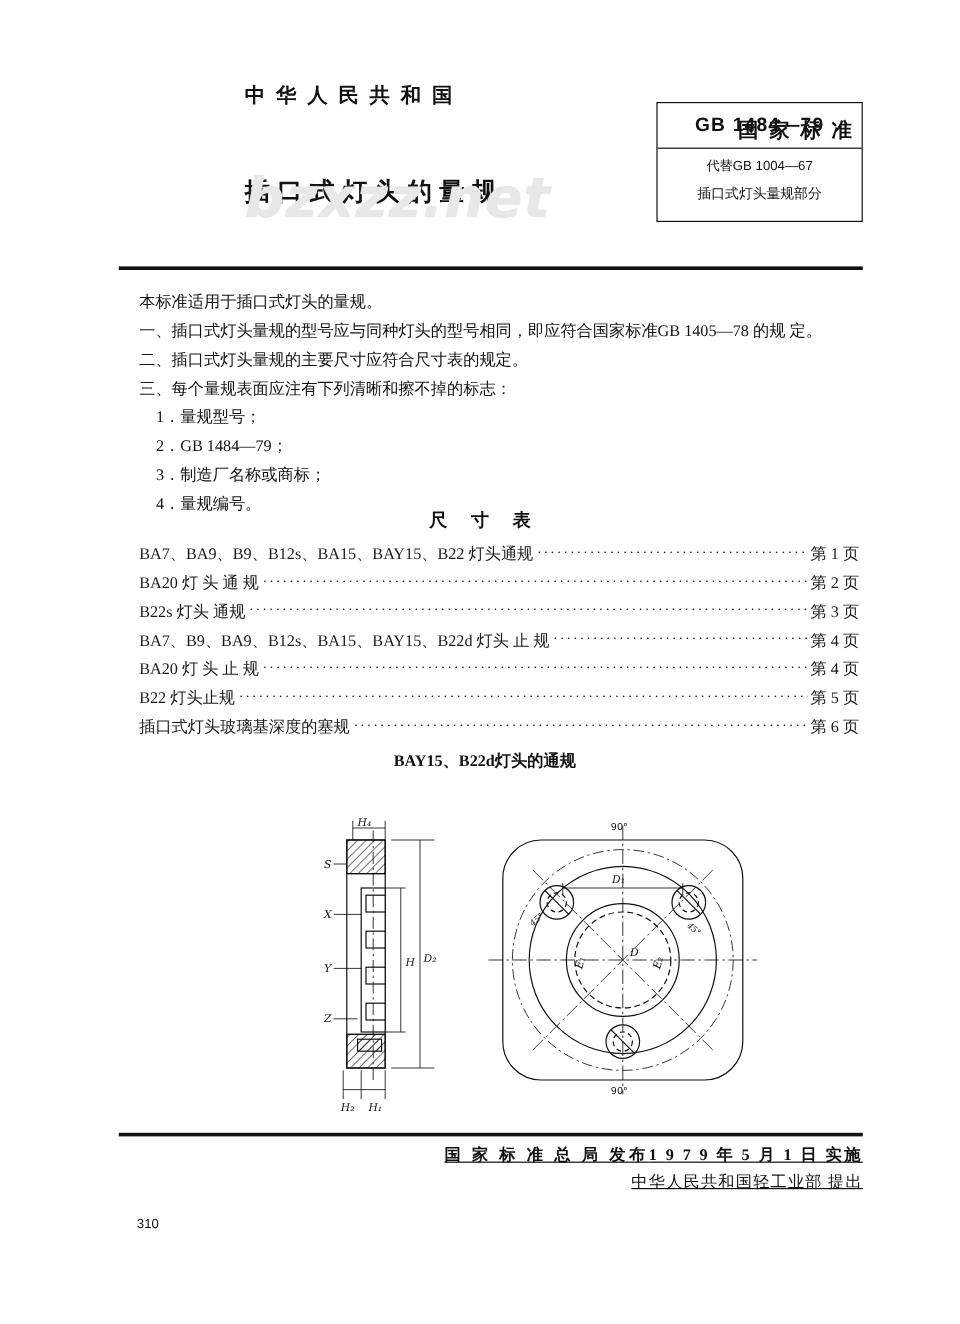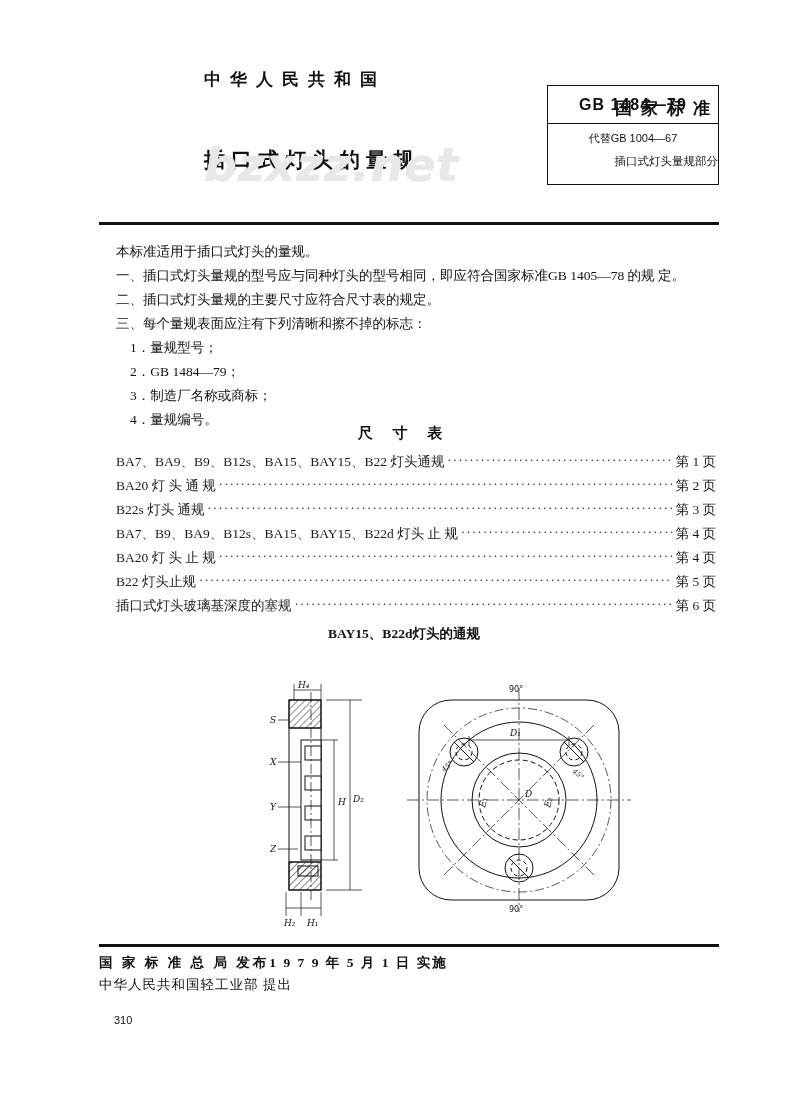--- a/index.html
+++ b/index.html
@@ -93,21 +93,20 @@
     margin-top: 9px;
   }
   .std-box .l2 {
     font-size: 11px;
     margin-top: 7px;
   }
   .std-box .l3 {
     font-size: 11.5px;
     margin-top: 8px;
     font-family: "Liberation Serif", serif;
-    text-align: right;
   }
 
   
   .rule-top {
     position: absolute;
     left: 95px;
     top: 222px;
     width: 620px;
     height: 3px;
     background: #111;
@@ -198,23 +197,24 @@
   .footer {
     position: absolute;
     left: 95px;
     top: 952px;
     width: 620px;
     font-size: 13.5px;
     color: #111;
   }
   .footer .row {
     display: flex;
-    justify-content: flex-start;
+    justify-content: flex-end;
     align-items: baseline;
     line-height: 22px;
+    text-decoration: underline;
   }
   .footer .left1 {
     font-weight: bold;
     letter-spacing: 3px;
   }
   .footer .right1 {
     font-weight: bold;
     letter-spacing: 2px;
   }
   .footer .left2 {

